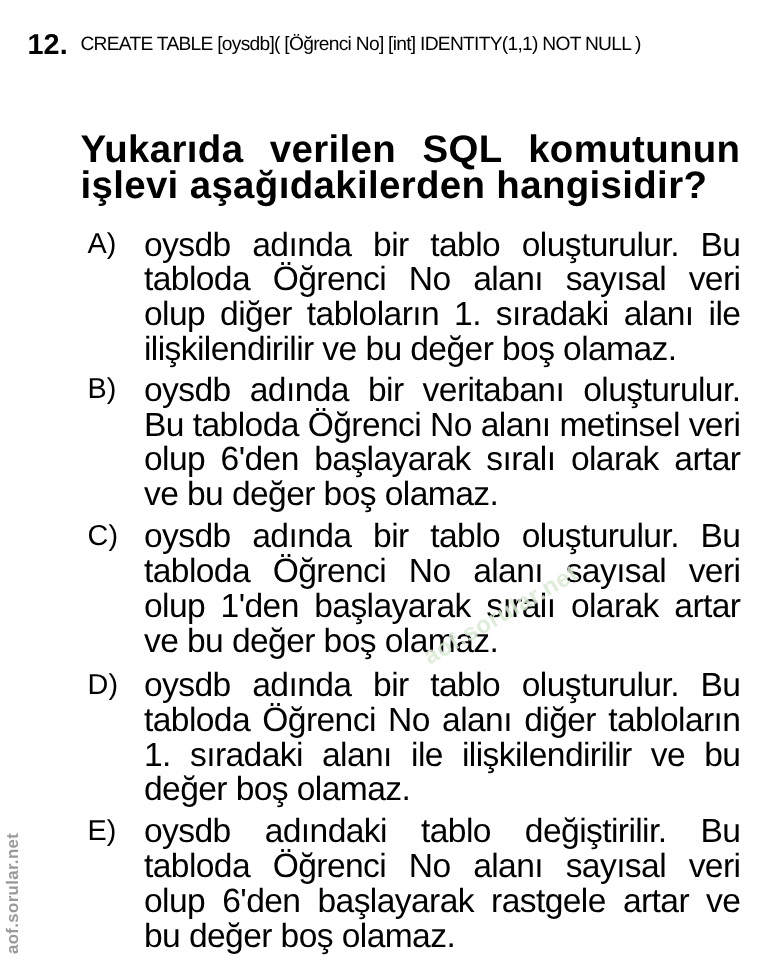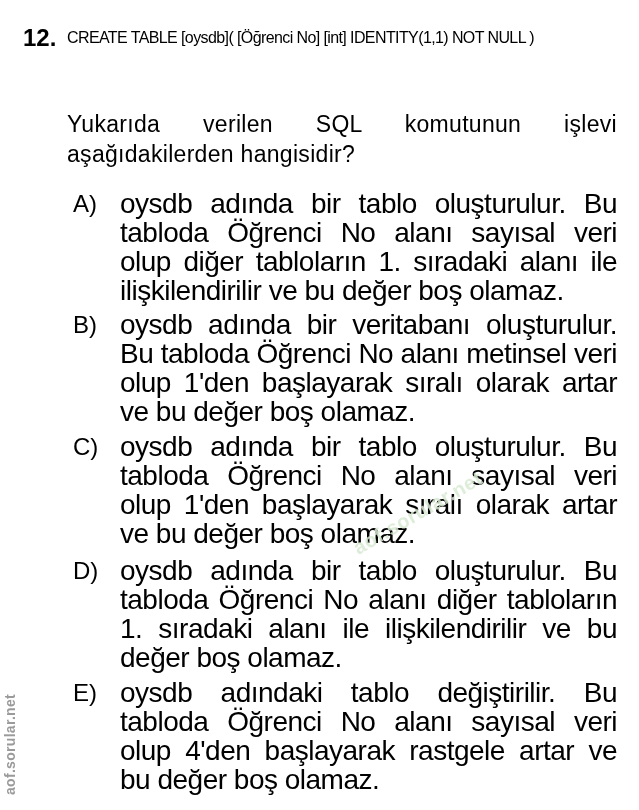--- a/index.html
+++ b/index.html
@@ -10,21 +10,21 @@
     .qnum {
       position: absolute; left: 23px; top: 23px;
       font-size: 24px; font-weight: bold; line-height: 30px;
     }
     .sql {
       position: absolute; left: 67px; top: 23px; width: 560px;
       font-size: 16px; line-height: 30px; letter-spacing: -0.6px;
     }
     .prompt {
       position: absolute; left: 67px; top: 109px; width: 550px;
-      font-size: 23px; font-weight: normal; line-height: 30px;
+      font-size: 32px; font-weight: bold; line-height: 30px;
       text-align: justify; text-align-last: left; letter-spacing: 0.3px;
     }
     .option { position: absolute; left: 73px; width: 544px; }
     .option .letter {
       position: absolute; left: 0; top: 0;
       font-size: 24px; line-height: 29px;
     }
     .option .text {
       position: absolute; left: 47px; top: 0; width: 497px;
       font-size: 28px; line-height: 29px;
@@ -54,29 +54,29 @@
 <div class="qnum">12.</div>
 <div class="sql">CREATE TABLE [oysdb]( [Öğrenci No] [int] IDENTITY(1,1) NOT NULL )</div>
 <div class="prompt">Yukarıda verilen SQL komutunun işlevi aşağıdakilerden hangisidir?</div>
 
 <div id="opt-a" class="option">
   <span class="letter">A)</span>
   <div class="text">oysdb adında bir tablo oluşturulur. Bu tabloda Öğrenci No alanı sayısal veri olup diğer tabloların 1. sıradaki alanı ile ilişkilendirilir ve bu değer boş olamaz.</div>
 </div>
 <div id="opt-b" class="option">
   <span class="letter">B)</span>
-  <div class="text">oysdb adında bir veritabanı oluşturulur. Bu tabloda Öğrenci No alanı metinsel veri olup 1'den başlayarak sıralı olarak artar ve bu değer boş olamaz.</div>
+  <div class="text">oysdb adında bir veritabanı oluşturulur. Bu tabloda Öğrenci No alanı metinsel veri olup 6'den başlayarak sıralı olarak artar ve bu değer boş olamaz.</div>
 </div>
 <div id="opt-c" class="option">
   <span class="letter">C)</span>
   <div class="text">oysdb adında bir tablo oluşturulur. Bu tabloda Öğrenci No alanı sayısal veri olup 1'den başlayarak sıralı olarak artar ve bu değer boş olamaz.</div>
 </div>
 <div id="opt-d" class="option">
   <span class="letter">D)</span>
   <div class="text">oysdb adında bir tablo oluşturulur. Bu tabloda Öğrenci No alanı diğer tabloların 1. sıradaki alanı ile ilişkilendirilir ve bu değer boş olamaz.</div>
 </div>
 <div id="opt-e" class="option">
   <span class="letter">E)</span>
-  <div class="text">oysdb adındaki tablo değiştirilir. Bu tabloda Öğrenci No alanı sayısal veri olup 4'den başlayarak rastgele artar ve bu değer boş olamaz.</div>
+  <div class="text">oysdb adındaki tablo değiştirilir. Bu tabloda Öğrenci No alanı sayısal veri olup 6'den başlayarak rastgele artar ve bu değer boş olamaz.</div>
 </div>
 
 <div class="wm-center">aof.sorular.net</div>
 <div class="wm-side">aof.sorular.net</div>
 
 </body></html>

